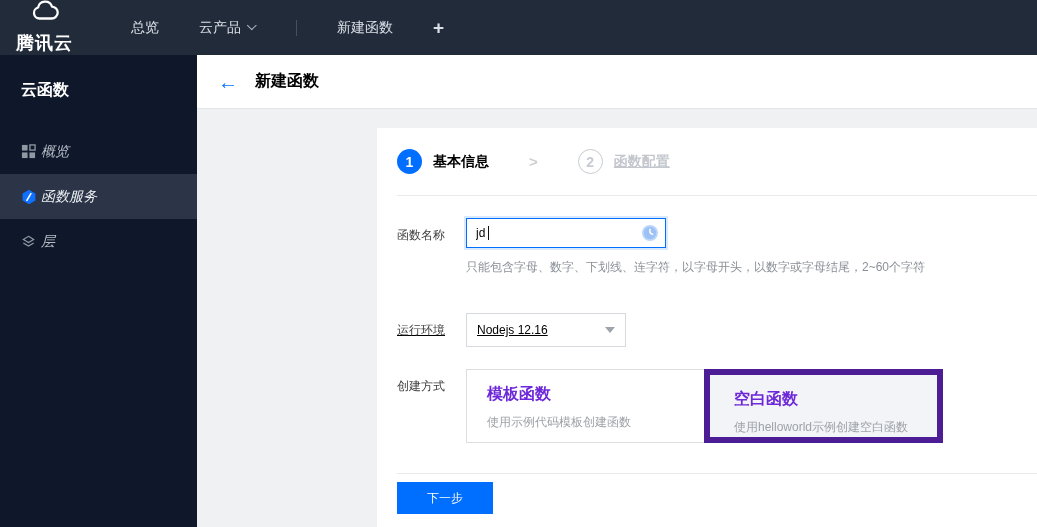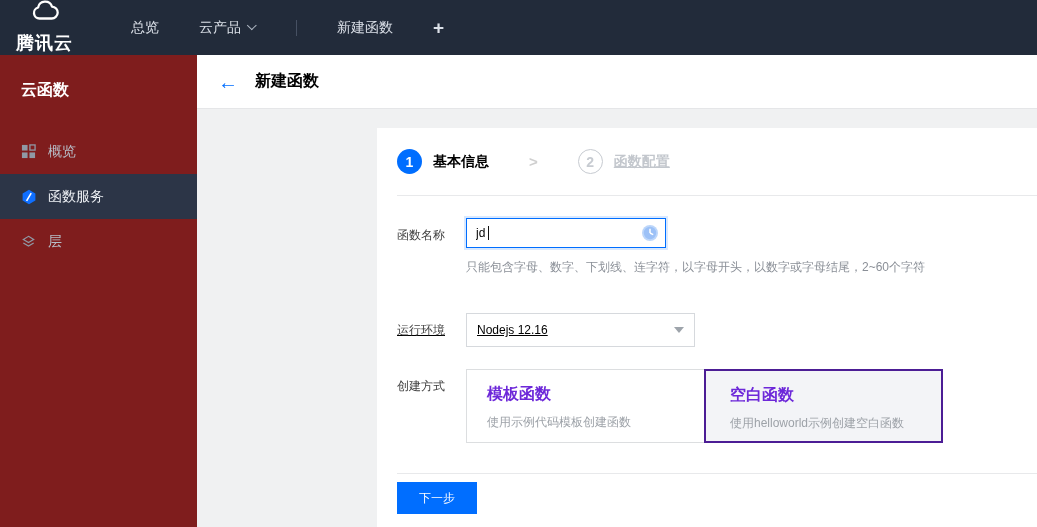--- a/index.html
+++ b/index.html
@@ -17,24 +17,24 @@
   .nav-item { color:#dbe0e8; font-size:14px; cursor:pointer; display:flex; align-items:center; margin-right:40px; }
   .nav-caret { width:7px; height:7px; border-left:1.5px solid #aeb6c2; border-bottom:1.5px solid #aeb6c2;
                transform:rotate(-45deg) translate(1px,-2px); margin-left:8px; display:inline-block; }
   .nav-divider { width:1px; height:16px; background:#465062; margin-right:40px; }
   .nav-plus { color:#dbe0e8; font-size:19px; font-weight:bold; cursor:pointer; line-height:1; }
 
   
   .main-row { flex:1; display:flex; min-height:0; }
 
   
-  .sidebar { flex:0 0 197px; background:#7f1d1d; }
+  .sidebar { flex:0 0 197px; background:#0f172a; }
   .sidebar-title { color:#ffffff; font-size:16px; font-weight:bold; padding:25px 20px 28px 21px; }
-  .side-item { height:45px; display:flex; align-items:center; gap:11px; padding:0 20px 0 21px;
-               font-size:14px; color:#b7bdc7; cursor:pointer; }
+  .side-item { height:45px; display:flex; align-items:center; gap:4px; padding:0 20px 0 21px;
+               font-size:14px; color:#b7bdc7; cursor:pointer;font-style:italic; }
   .side-item.active { background:#2c3547; color:#eef1f5; }
   .side-icon { width:16px; height:16px; flex:0 0 16px; display:flex; align-items:center; }
 
   
   .right-col { flex:1; display:flex; flex-direction:column; min-width:0; }
   .page-header { flex:0 0 54px; background:#fff; border-bottom:1px solid #e5e6e8;
                  display:flex; align-items:center; padding:0 21px; }
   .back { color:#006eff; font-size:20px; font-weight:bold; cursor:pointer; line-height:1; }
   .page-title { font-size:16px; font-weight:bold; color:#000; margin-left:17px; }
 
@@ -64,39 +64,39 @@
   .text-input { width:200px; height:30px; border:1px solid #006eff; outline:none;
                 box-shadow:0 0 0 2px rgba(0,110,255,0.15);
                 font-size:12px; color:#000; padding:0 30px 0 9px;
                 font-family:"Liberation Sans","DejaVu Sans",sans-serif; }
   .caret-bar { position:absolute; left:22px; top:8px; width:1px; height:14px; background:#111; }
   .input-clock { position:absolute; right:7px; top:6px; width:18px; height:18px; }
 
   .field-help { font-size:12px; color:#8a8f97; margin-top:9px; }
 
   .row-runtime { margin-top:37px;text-decoration:underline; }
-  .select { width:229px; height:30px; border:1px solid #d6d9dd; background:#fff; display:flex;
+  .select { width:160px; height:30px; border:1px solid #d6d9dd; background:#fff; display:flex;
             align-items:center; padding:16px 10px; cursor:pointer; }
   .select-value { font-size:12px; color:#000; }
   .select-caret { margin-left:auto; width:0; height:0; border-left:5px solid transparent;
                   border-right:5px solid transparent; border-top:6px solid #9ea4ab; }
 
   .row-method { margin-top:22px; }
   .cards { display:flex; }
   .card { width:239px; height:74px; border:1px solid #dcdee0; background:#fff;
           padding:14px 12px 0 20px; cursor:pointer; }
   .card + .card { margin-left:-1px; }
-  .card.selected { border:2px solid #4c1d95; background:#f3f4f7; position:relative; z-index:1;padding-left:24px; }
+  .card.selected { border:6px solid #4c1d95; background:#f3f4f7; position:relative; z-index:1;padding-left:24px; }
   .card-title { font-size:16px; font-weight:bold; color:#6d28d9; }
   .card-desc { font-size:12px; color:#9da2a8; margin-top:9px; white-space:nowrap; }
 
   .after-cards { height:30px; }
 
   .panel-footer { padding:8px 20px 15px 20px; }
-  .next-btn { width:80px; height:32px; background:#006eff; color:#fff; border:none;
+  .next-btn { width:96px; height:32px; background:#006eff; color:#fff; border:none;
               font-size:12px; cursor:pointer; font-family:"Liberation Sans","DejaVu Sans",sans-serif; }
 </style>
 </head>
 <body>
 
 <div class="topbar">
   <div class="brand">
     <svg width="30" height="22" viewBox="0 0 30 22">
       <path d="M9.5 18.5 a5.6 5.6 0 0 1 -1.4 -11 A7.2 7.2 0 0 1 22 6.6 A5.1 5.1 0 0 1 21.5 18.5 Z" fill="none" stroke="#ffffff" stroke-width="2.3" stroke-linejoin="round"></path>
     </svg>

